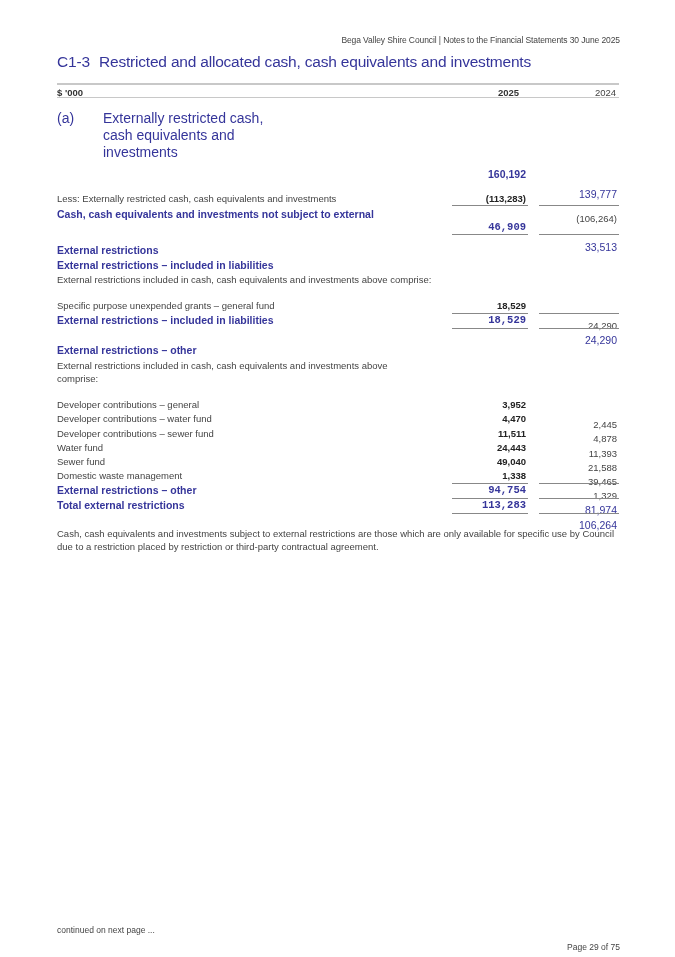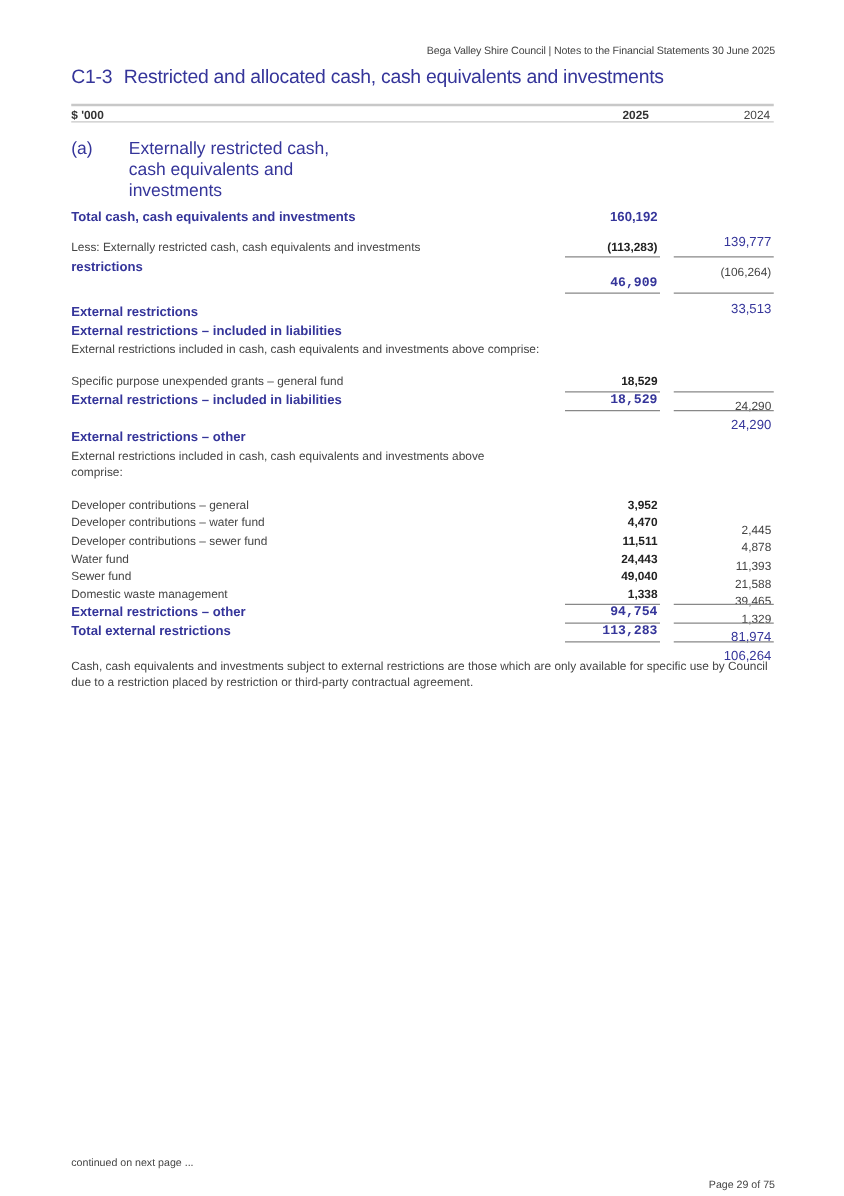--- a/index.html
+++ b/index.html
@@ -51,35 +51,34 @@
 <div class="abs rule-top"></div>
 <div class="abs colhead" style="left:57px;">$ '000</div>
 <div class="abs colhead" style="left:498px;">2025</div>
 <div class="abs colhead" style="left:595px; font-weight:normal; color:#444;">2024</div>
 <div class="abs rule-head"></div>
 
 <div class="abs sec-label">(a)</div>
 <div class="abs sec-title">Externally restricted cash, cash equivalents and investments</div>
 
 <div class="abs row bold-blue" style="top:168px;">
-  <span class="lbl">Total cash, cash equivalents and investments</span>
   <span class="v25" style="color:#35359a;">160,192</span>
   <span class="v24" style="color:#35359a; font-weight:normal;">139,777</span>
 </div>
 
 <div class="abs row small" style="top:193px;">
   <span class="lbl">Less: Externally restricted cash, cash equivalents and investments</span>
   <span class="v25">(113,283)</span>
   <span class="v24">(106,264)</span>
 </div>
 <div class="ul" style="left:452px; top:205px; width:76px;"></div>
 <div class="ul" style="left:539px; top:205px; width:80px;"></div>
 
 <div class="abs bold-blue" style="left:57px; top:207px; line-height:14px;">
-  <div>restrictions</div>
+  <div>Cash, cash equivalents and investments not subject to external</div>
 </div>
 <div class="abs row bold-blue blue-vals" style="top:221px;">
   <span class="v25">46,909</span>
   <span class="v24" style="font-weight:normal;">33,513</span>
 </div>
 <div class="ul" style="left:452px; top:234px; width:76px;"></div>
 <div class="ul" style="left:539px; top:234px; width:80px;"></div>
 
 <div class="abs bold-blue" style="left:57px; top:244px;">External restrictions</div>
 <div class="abs bold-blue" style="left:57px; top:259px;">External restrictions – included in liabilities</div>

